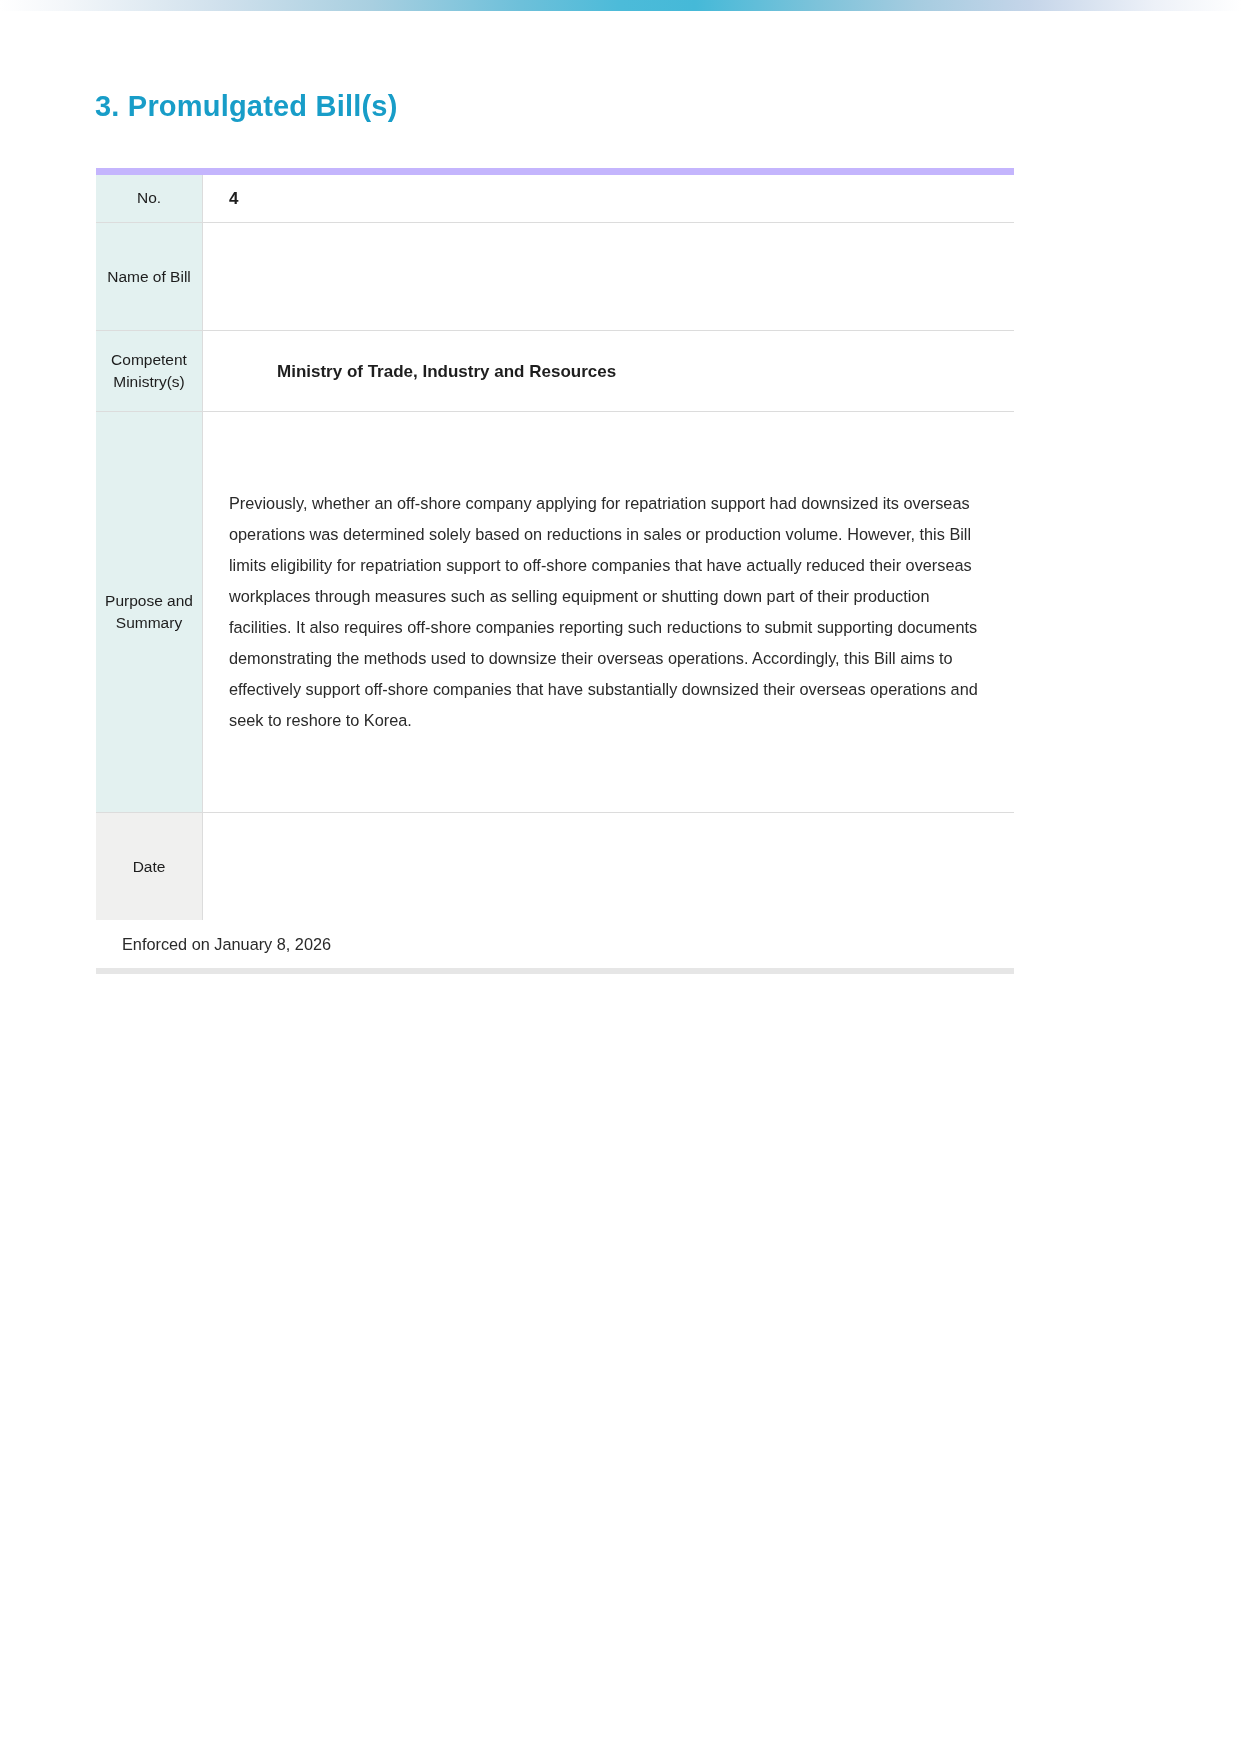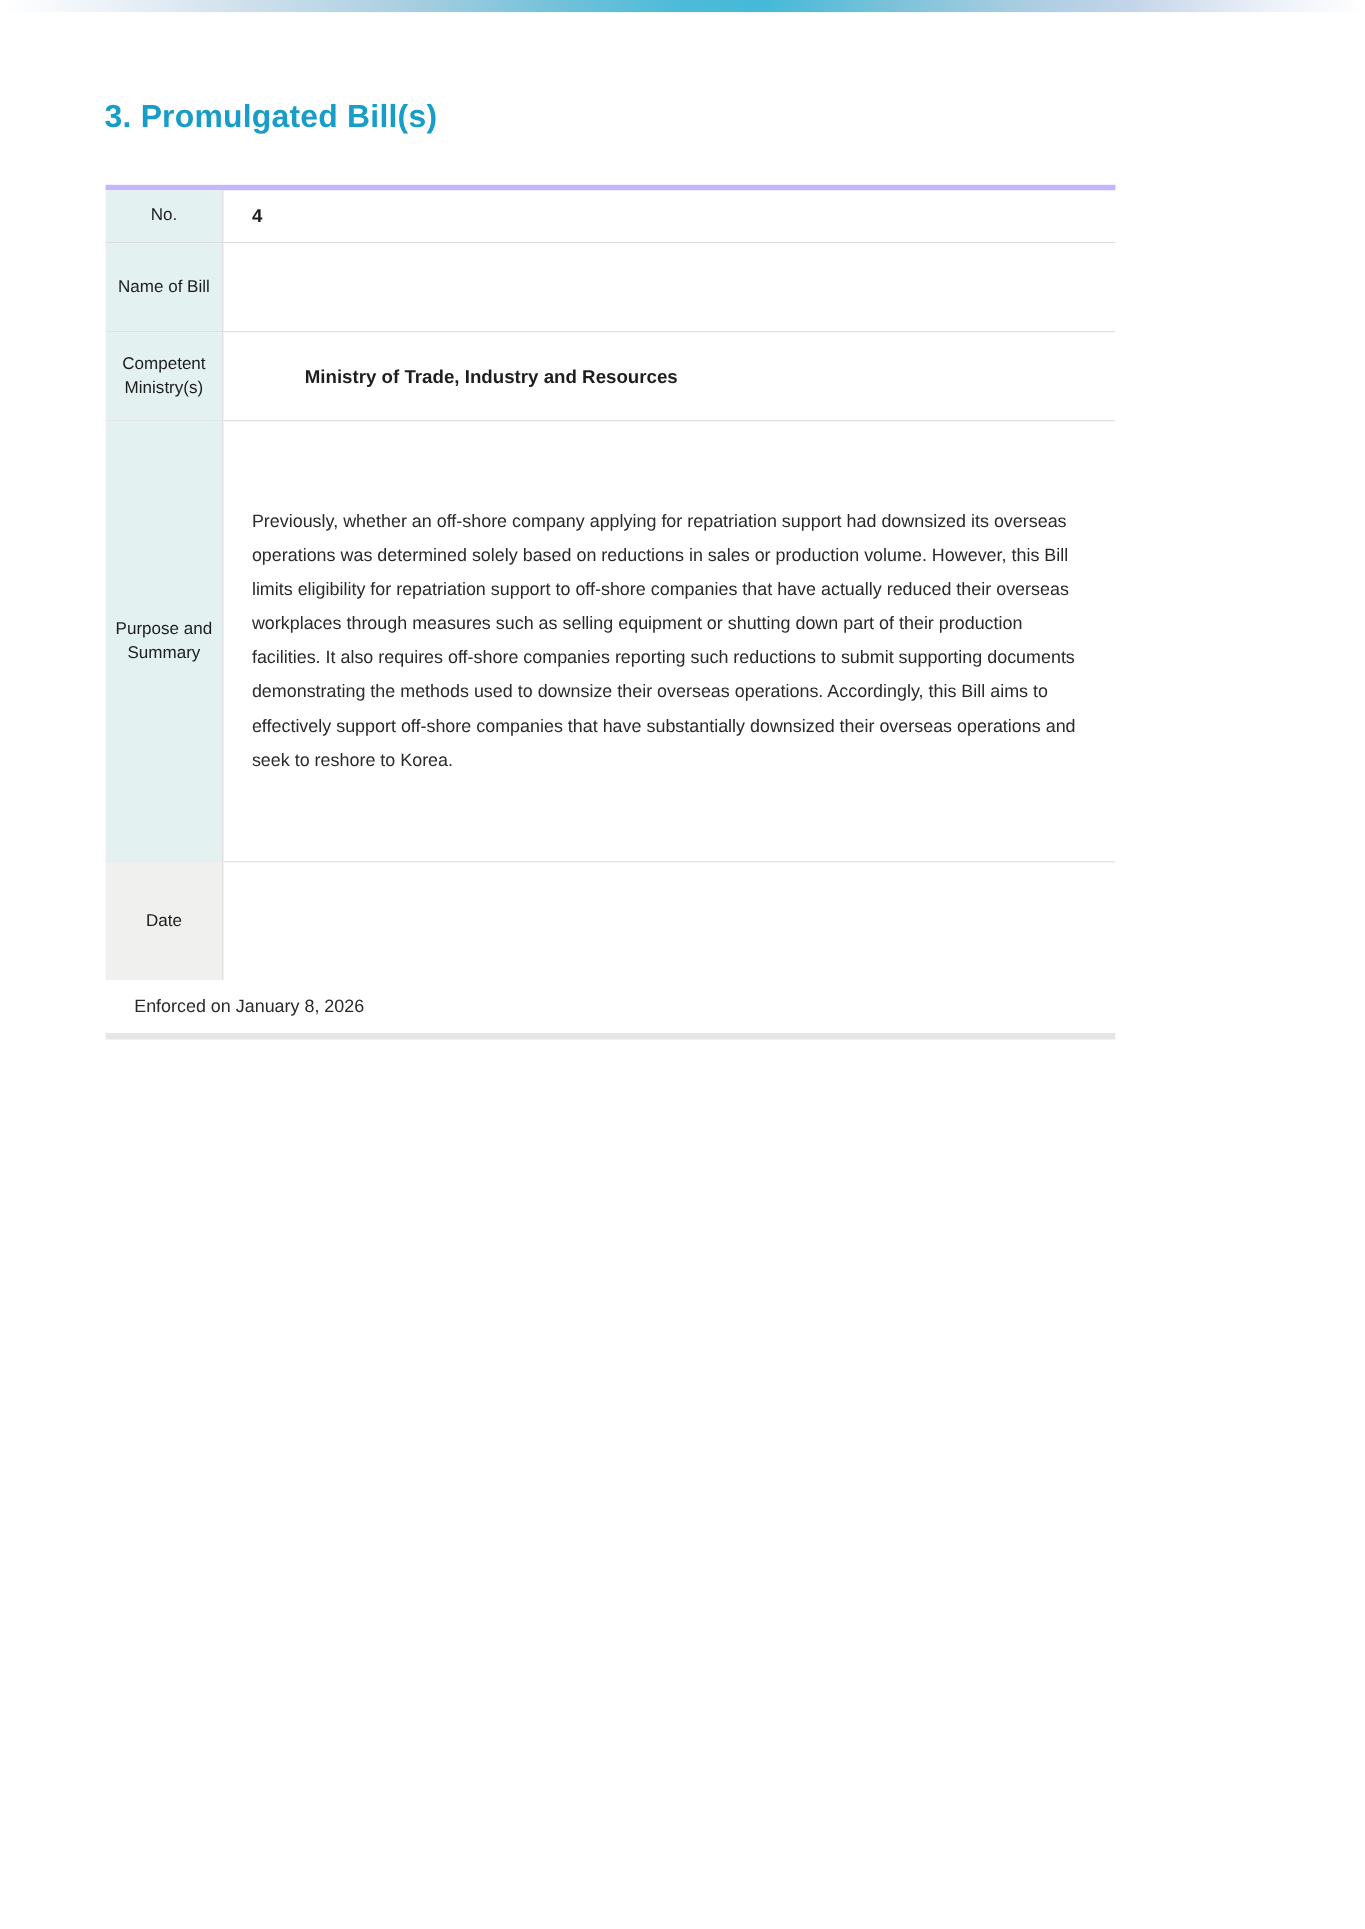--- a/index.html
+++ b/index.html
@@ -33,21 +33,21 @@
     font-weight: bold;
     letter-spacing: 0.2px;
     color: #189dc8;
   }
 
   
   .bill-table {
     position: absolute;
     left: 96px; top: 168px;
     width: 918px;
-    border-top: 5px solid #c4b5fd;
+    border-top: 7px solid #c4b5fd;
     border-bottom: 6px solid #e6e6e6;
     background: #ffffff;
   }
   .bill-row {
     display: flex;
     align-items: stretch;
     border-bottom: 1px solid #dcdcdc;
   }
   .bill-row:last-child { border-bottom: none; flex-direction: column; }
   .label-cell {
@@ -71,21 +71,21 @@
     flex: 1 1 auto;
     display: flex;
     flex-direction: column;
     justify-content: center;
     padding: 8px 26px;
     box-sizing: border-box;
     font-size: 16.5px;
     color: #262626;
   }
   .row-no    { min-height: 44px; }
-  .row-name  { min-height: 80px; }
+  .row-name  { min-height: 80px; flex-direction: column; }
   .row-mini  { min-height: 80px; gap: 48px; }
   .row-purp  { min-height: 400px; }
   .row-date  { min-height: 108px; }
   .value-bold {
     font-weight: bold;
     font-size: 17px;
     line-height: 1.85;
     color: #1e1e1e;
   }
   .purpose-text {

